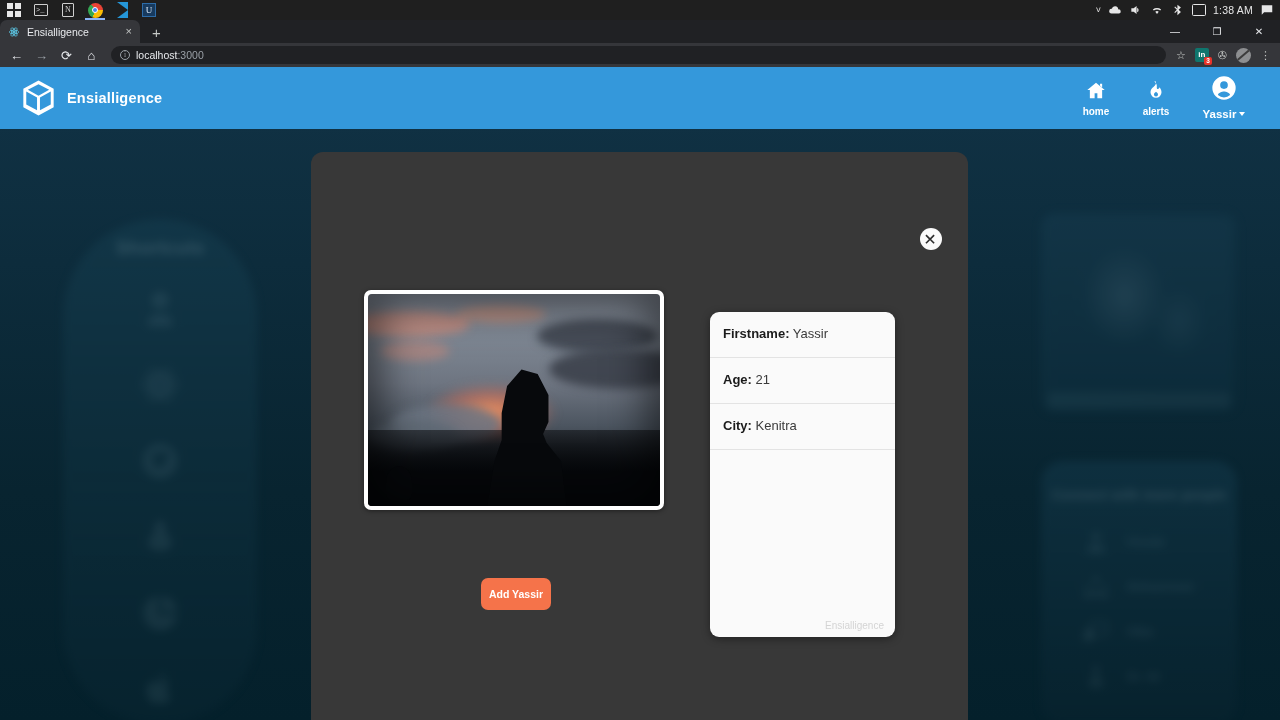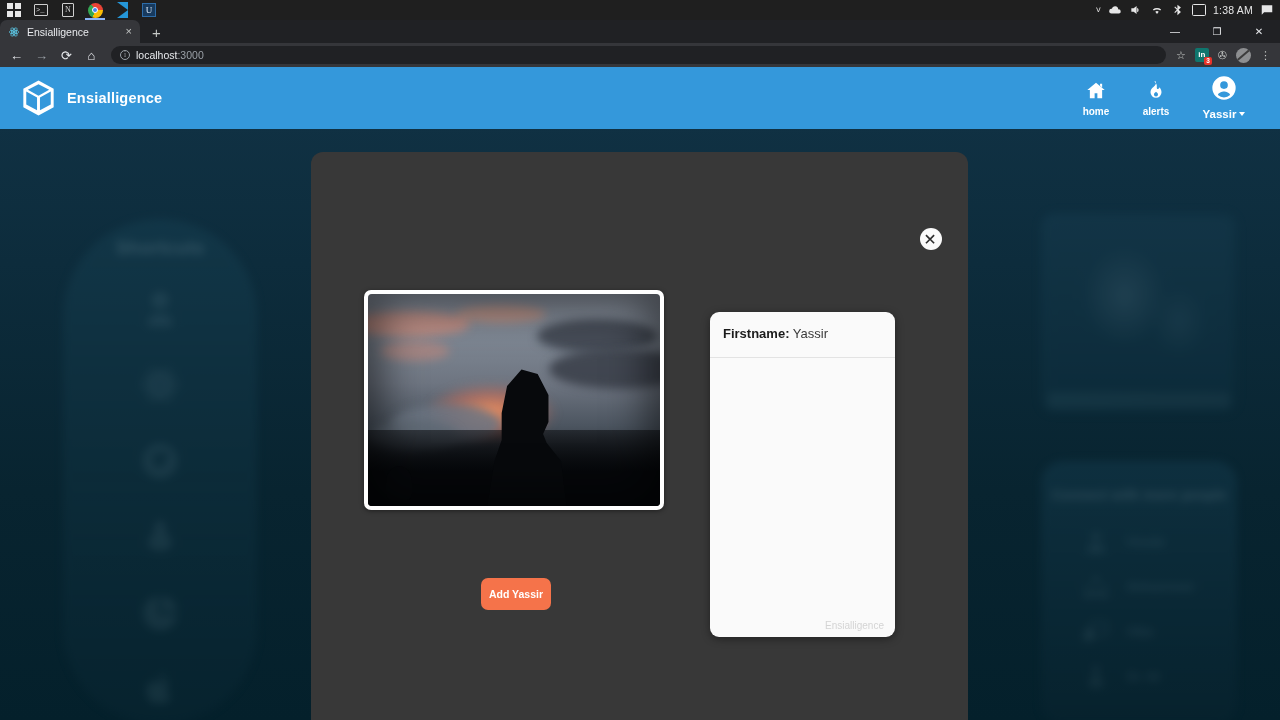--- a/index.html
+++ b/index.html
@@ -421,20 +421,28 @@
         <div class="silhouette"></div>
         <div class="photo-vig"></div>
       </div>
     </div>
 
     <div class="infocard">
       <div class="inforow">
         <b>Firstname:</b>
         <span>Yassir</span>
       </div>
+      <div class="inforow">
+        <b>Age:</b>
+        <span>21</span>
+      </div>
+      <div class="inforow">
+        <b>City:</b>
+        <span>Kenitra</span>
+      </div>
       <div class="info-watermark">Ensialligence</div>
     </div>
 
     <button class="addfriend">Add Yassir</button>
   </div>
 
   <div class="navbar">
     <div class="brand">
       <svg width="35" height="38" viewBox="0 0 24 26" fill="#fff">
         <path d="M12 1 1.6 6.6v12.8L12 25l10.4-5.6V6.6L12 1zm0 2.5 7.3 3.9-7.3 4-7.3-4L12 3.5zM3.6 8.6l7.4 4v8.8l-7.4-4V8.6zm9.4 12.8v-8.8l7.4-4v8.8l-7.4 4z"></path>

